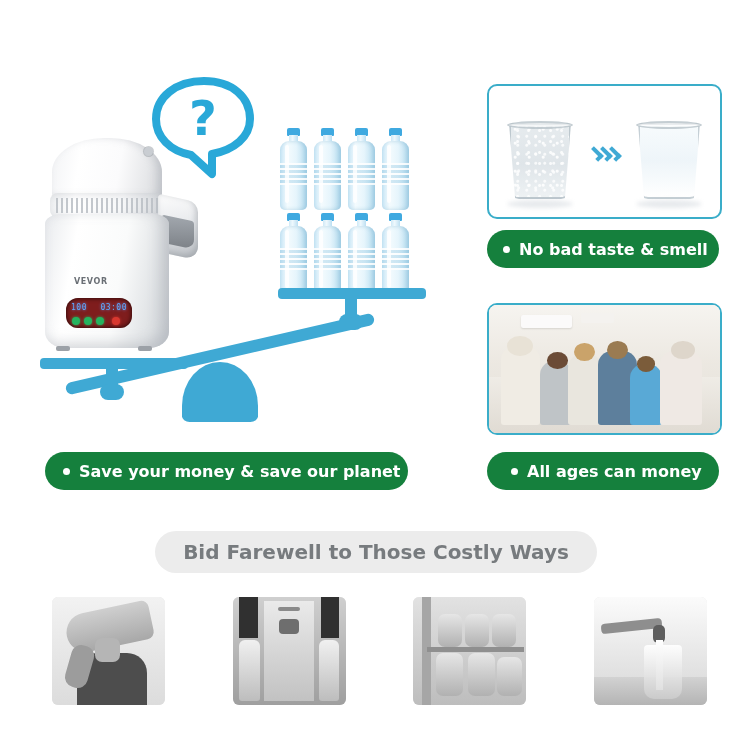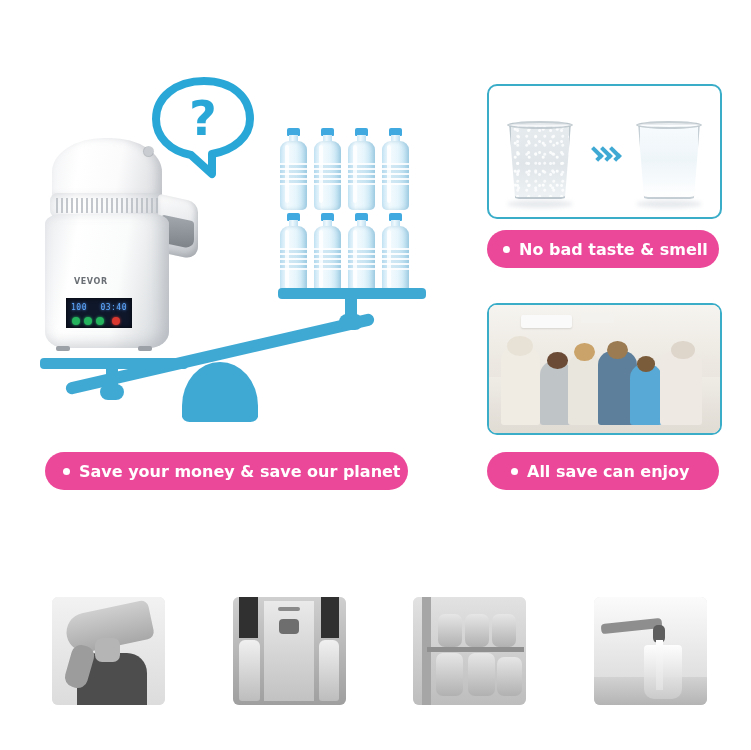--- a/index.html
+++ b/index.html
@@ -68,21 +68,21 @@
     background:linear-gradient(170deg,#9aa0a7,#74797f);
     border-radius:3px 3px 10px 3px;opacity:.9;
   }
   .dist-logo{
     position:absolute;left:38px;top:139px;width:46px;text-align:left;
     font-size:8px;font-weight:bold;color:#6a6f75;letter-spacing:.6px;
     font-family:"DejaVu Sans", sans-serif;
   }
   .dist-panel{
     position:absolute;left:30px;top:160px;width:66px;height:30px;
-    background:#0f172a;border-radius:0;
+    background:#7f1d1d;border-radius:12px;
     box-shadow:inset 0 0 5px rgba(0,0,0,.8);
   }
   .dist-panel .screen{
     position:absolute;left:5px;top:4px;width:56px;height:11px;
     display:flex;justify-content:space-between;align-items:center;
   }
   .dist-panel .seg{
     font-family:"DejaVu Sans Mono", monospace;
     font-size:8px;color:#5fa9ff;letter-spacing:.5px;line-height:8px;
     text-shadow:0 0 3px rgba(90,160,255,.9);
@@ -226,21 +226,21 @@
   .f4{left:47%;width:17%;height:58%;background:#5d7f9c;}
   .f4h{left:51%;bottom:58%;width:9%;height:14%;background:#9a7b52;}
   .f5{left:61%;width:14%;height:48%;background:#59a9d6;}
   .f5h{left:64%;bottom:48%;width:8%;height:12%;background:#7b5c3a;}
   .f6{left:74%;width:18%;height:58%;background:#efe9e4;}
   .f6h{left:79%;bottom:58%;width:10%;height:14%;background:#ded6cb;}
 
   
   .pill{
     position:absolute;
-    background:#ec4899;color:#ffffff;
+    background:#15803d;color:#ffffff;
     border-radius:22px;
     display:flex;align-items:center;
     font-weight:bold;
     font-family:"DejaVu Sans", sans-serif;
     box-sizing:border-box;
     white-space:nowrap;
   }
   .pill .dot{
     width:7px;height:7px;border-radius:50%;background:#ffffff;
     display:inline-block;margin-right:9px;flex:0 0 auto;
@@ -319,21 +319,21 @@
     </div>
     <div class="dist-vent">
       <div class="slats"></div>
     </div>
     <div class="dist-handle"></div>
     <div class="dist-body"></div>
     <div class="dist-logo">VEVOR</div>
     <div class="dist-panel">
       <div class="screen">
         <span class="seg">100</span>
-        <span class="seg">03:40</span>
+        <span class="seg">03:00</span>
       </div>
       <div class="btns">
         <span class="btn g"></span>
         <span class="btn g"></span>
         <span class="btn g"></span>
         <span class="btn r"></span>
       </div>
     </div>
     <div class="dist-foot l"></div>
     <div class="dist-foot r"></div>
@@ -444,23 +444,26 @@
     </div>
   </div>
 
   <div class="pill pill-money">
     <span class="dot"></span>
     <span>Save your money &amp; save our planet</span>
   </div>
 
   <div class="pill pill-ages">
     <span class="dot"></span>
-    <span>All save can enjoy</span>
-  </div>
-
+    <span>All ages can money</span>
+  </div>
+
+  <div class="banner">
+    <span>Bid Farewell to Those Costly Ways</span>
+  </div>
 
   <div class="strip">
     <div class="ph p1">
       <div class="bg"></div>
       <div class="jug"></div>
       <div class="torso"></div>
       <div class="arm"></div>
       <div class="hand"></div>
     </div>
     <div class="ph p2">

